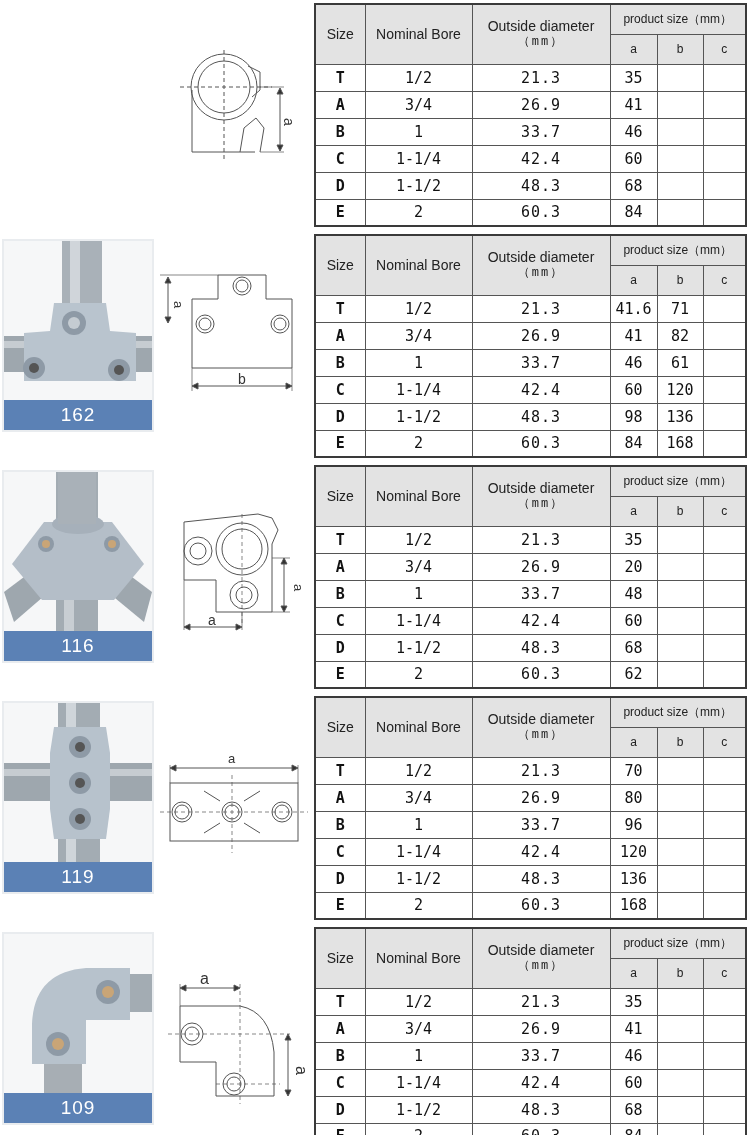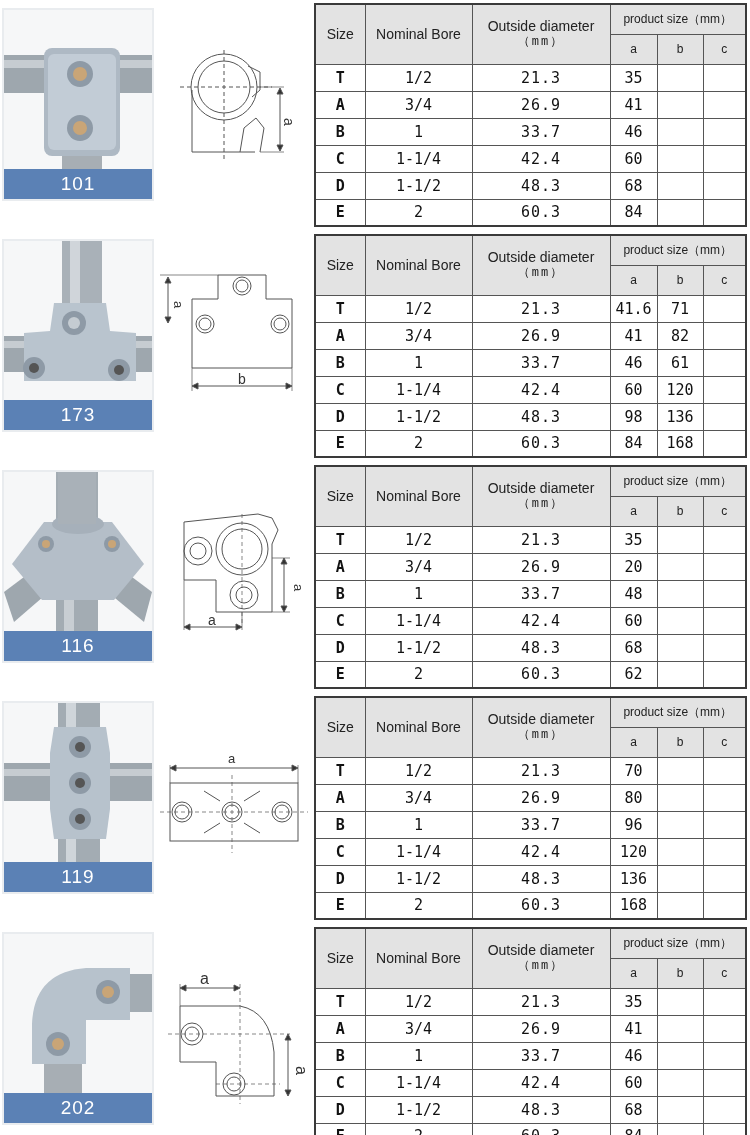--- a/index.html
+++ b/index.html
@@ -31,34 +31,20 @@
   th.h-sub { font-size: 12px; height: 22px; }
   .od-unit { display: block; font-size: 12px; letter-spacing: 2px; font-family: Liberation Mono, monospace; }
   table.spec td { font-family: "DejaVu Sans Mono", "Liberation Mono", monospace; font-size: 15px; height: 27px; color: #111; }
   td.size-cell { font-family: "DejaVu Sans", sans-serif; font-weight: bold; font-size: 14px; }
   td.od-cell { letter-spacing: 1px; }
 </style>
 </head>
 <body>
 
 <section class="block" style="top:0px;">
-  <div class="photo-card">
-    <svg width="148" height="160" viewBox="0 0 148 160">
-      <rect x="0" y="45" width="148" height="38" fill="#9ea7ae"></rect>
-      <rect x="0" y="50" width="148" height="8" fill="#c6ccd1"></rect>
-      <rect x="58" y="130" width="40" height="30" fill="#a7aeb4"></rect>
-      <rect x="40" y="38" width="76" height="108" rx="8" fill="#aeb9c4"></rect>
-      <rect x="44" y="44" width="68" height="96" rx="6" fill="#c2ccd6"></rect>
-      <circle cx="76" cy="64" r="13" fill="#8e9aa6"></circle>
-        <circle cx="76" cy="64" r="7" fill="#c9a577"></circle>
-      <circle cx="76" cy="118" r="13" fill="#8e9aa6"></circle>
-        <circle cx="76" cy="118" r="7" fill="#c9a577"></circle>
-    </svg>
-    <div class="photo-label">101</div>
-  </div>
   <svg class="diagram" viewBox="0 0 148 190">
     <g fill="none" stroke="#555" stroke-width="1">
       <path d="M32 80 L32 142 L95 142"></path>
       <circle cx="64" cy="77" r="33"></circle>
       <circle cx="64" cy="77" r="26"></circle>
       <path d="M88 56 L100 62 L100 80 L92 87"></path>
       <path d="M80 142 L84 118 L96 108 L104 118 L100 142"></path>
       <line x1="64" y1="40" x2="64" y2="150" stroke-dasharray="4 3"></line>
       <line x1="20" y1="77" x2="112" y2="77" stroke-dasharray="4 3"></line>
       <line x1="100" y1="77" x2="124" y2="77" stroke-width="0.7"></line>
@@ -151,21 +137,21 @@
       <rect x="0" y="95" width="148" height="36" fill="#9ea7ae"></rect>
       <rect x="0" y="100" width="148" height="7" fill="#c6ccd1"></rect>
       <path d="M50 62 L102 62 L106 90 L132 92 L132 140 L20 140 L20 92 L46 90 Z" fill="#b9c4ce"></path>
       <circle cx="70" cy="82" r="12" fill="#8e9aa6"></circle>
         <circle cx="70" cy="82" r="6" fill="#c5ccd2"></circle>
       <circle cx="30" cy="127" r="11" fill="#8e9aa6"></circle>
         <circle cx="30" cy="127" r="5" fill="#555"></circle>
       <circle cx="115" cy="129" r="11" fill="#8e9aa6"></circle>
         <circle cx="115" cy="129" r="5" fill="#555"></circle>
     </svg>
-    <div class="photo-label">173</div>
+    <div class="photo-label">162</div>
   </div>
   <svg class="diagram" viewBox="0 0 148 190">
     <g fill="none" stroke="#555" stroke-width="1">
       <path d="M58 34 L106 34 L106 58 L132 58 L132 127 L32 127 L32 58 L58 58 Z"></path>
       <circle cx="82" cy="45" r="9"></circle>
         <circle cx="82" cy="45" r="6"></circle>
       <circle cx="45" cy="83" r="9"></circle>
         <circle cx="45" cy="83" r="6"></circle>
       <circle cx="120" cy="83" r="9"></circle>
         <circle cx="120" cy="83" r="6"></circle>
@@ -487,21 +473,21 @@
   <div class="photo-card">
     <svg width="148" height="160" viewBox="0 0 148 160">
       <rect x="122" y="40" width="26" height="38" fill="#a3acb3"></rect>
       <rect x="40" y="130" width="38" height="30" fill="#a7aeb4"></rect>
       <path d="M28 130 L28 90 Q30 38 82 34 L126 34 L126 86 L82 86 L82 130 Z" fill="#b7c2cc"></path>
       <circle cx="104" cy="58" r="12" fill="#8e9aa6"></circle>
         <circle cx="104" cy="58" r="6" fill="#c9a577"></circle>
       <circle cx="54" cy="110" r="12" fill="#8e9aa6"></circle>
         <circle cx="54" cy="110" r="6" fill="#c9a577"></circle>
     </svg>
-    <div class="photo-label">202</div>
+    <div class="photo-label">109</div>
   </div>
   <svg class="diagram" viewBox="0 0 148 190">
     <g fill="none" stroke="#555" stroke-width="1">
       <path d="M20 72 L80 72 Q110 78 114 118 L114 162 L56 162 L56 128 L20 128 Z"></path>
       <circle cx="32" cy="100" r="11"></circle>
         <circle cx="32" cy="100" r="7"></circle>
       <circle cx="74" cy="150" r="11"></circle>
         <circle cx="74" cy="150" r="7"></circle>
       <line x1="8" y1="100" x2="130" y2="100" stroke-dasharray="4 3" stroke-width="0.7"></line>
       <line x1="56" y1="150" x2="120" y2="150" stroke-dasharray="4 3" stroke-width="0.7"></line>

